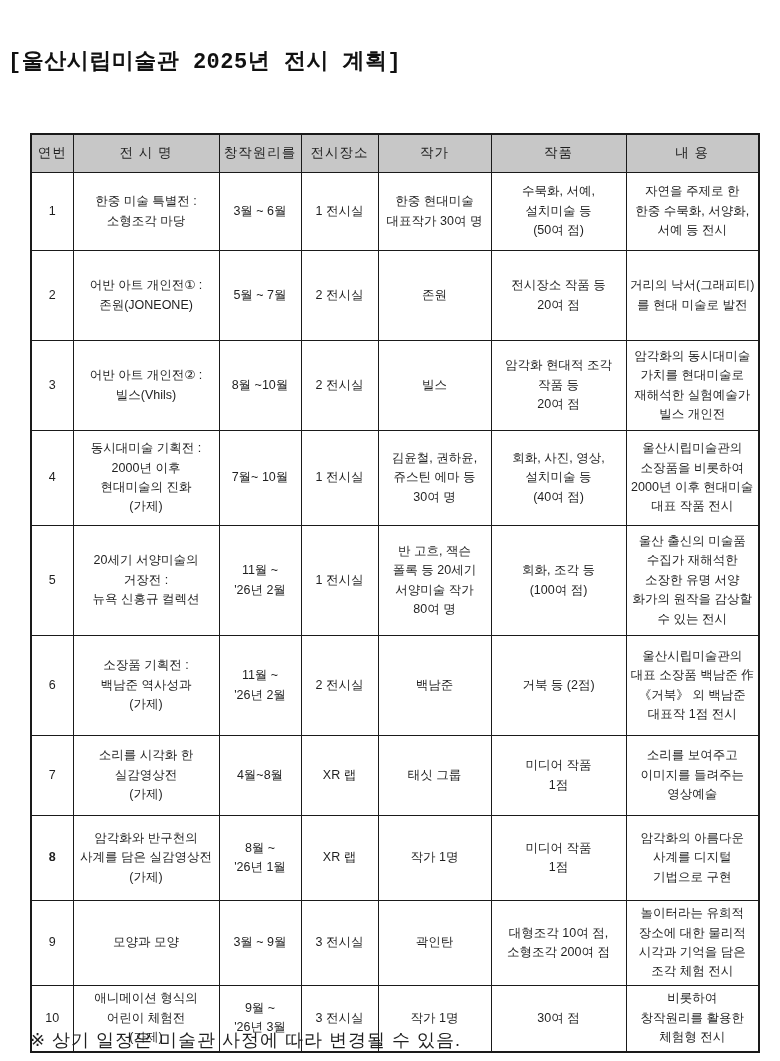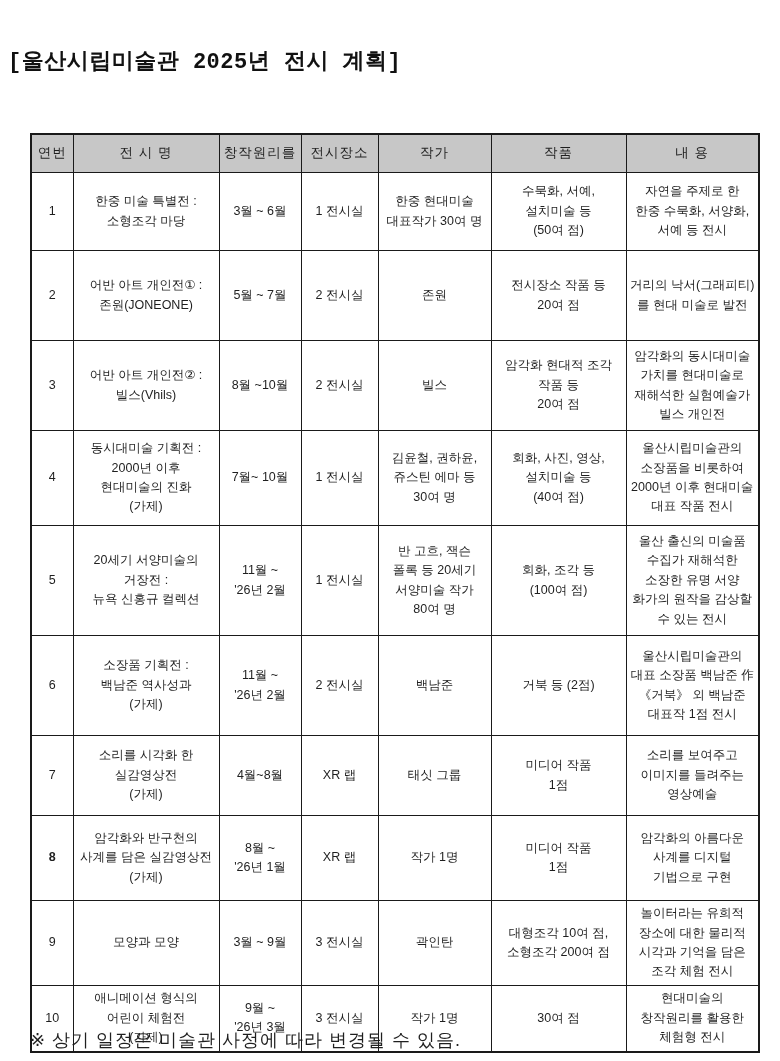--- a/index.html
+++ b/index.html
@@ -353,21 +353,21 @@
         <td>
           <span class="line">3 전시실</span>
         </td>
         <td>
           <span class="line">작가 1명</span>
         </td>
         <td>
           <span class="line">30여 점</span>
         </td>
         <td>
-          <span class="line">현대미술의</span>
+          <span class="line">비롯하여</span>
           <span class="line">창작원리를 활용한</span>
           <span class="line">체험형 전시</span>
         </td>
       </tr>
     </tbody>
 </table>
 
 <p class="footnote">※ 상기 일정은 미술관 사정에 따라 변경될 수 있음.</p>
 
 </body></html>

